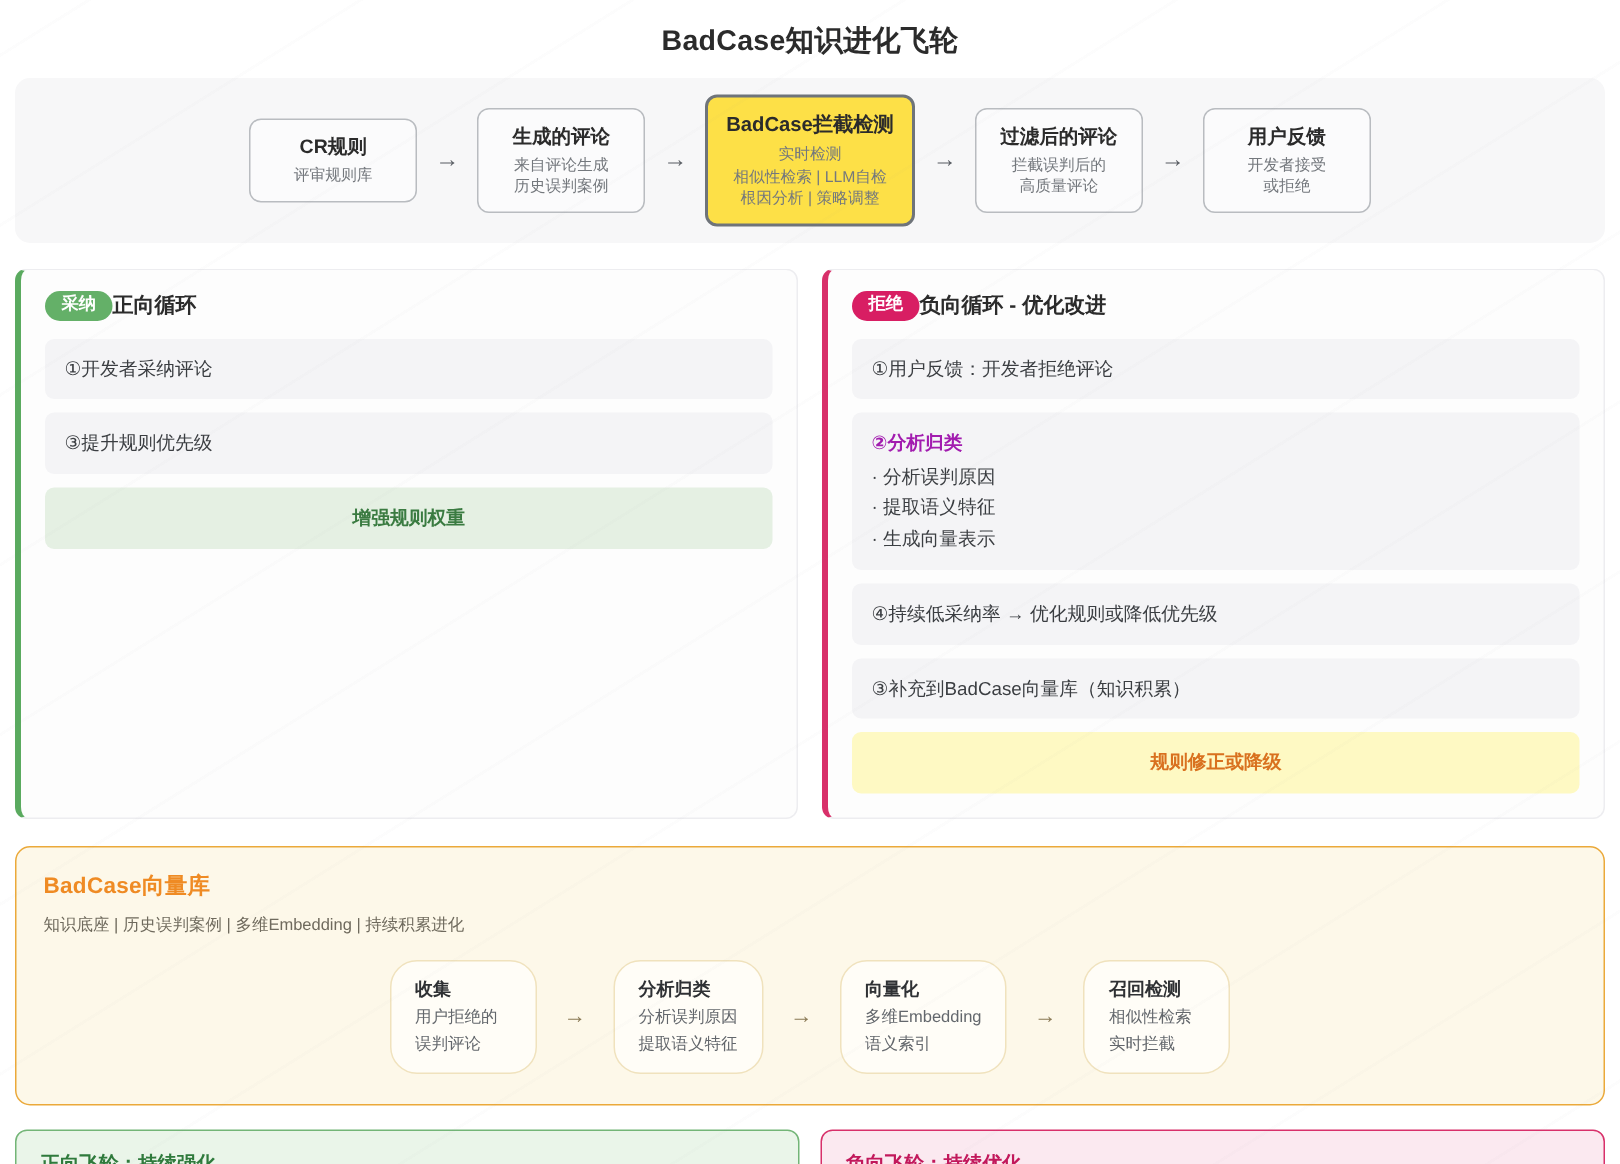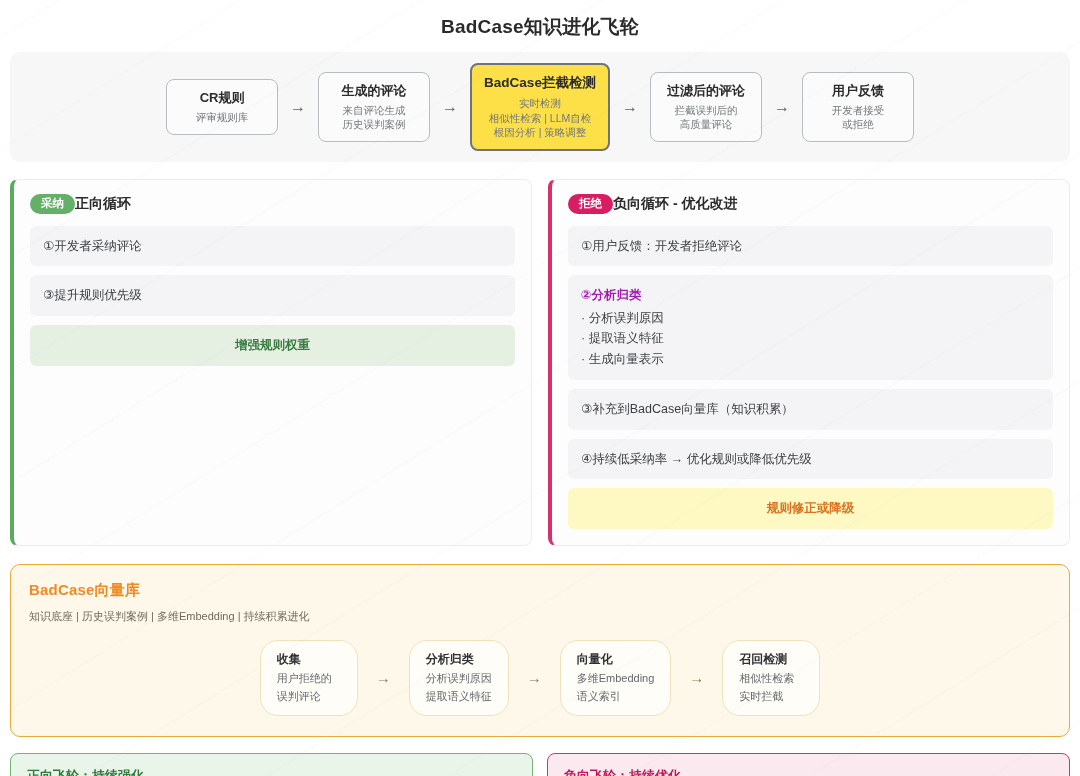--- a/index.html
+++ b/index.html
@@ -242,22 +242,22 @@
       <div id="neg-steps">
           <div class="step">①用户反馈：开发者拒绝评论</div>
           <div class="step">
             <span class="sh">②分析归类</span>
             <ul class="bullets">
               <li>分析误判原因</li>
               <li>提取语义特征</li>
               <li>生成向量表示</li>
             </ul>
           </div>
+          <div class="step">④持续低采纳率 → 优化规则或降低优先级</div>
           <div class="step">③补充到BadCase向量库（知识积累）</div>
-          <div class="step">④持续低采纳率 → 优化规则或降低优先级</div>
         </div>
       <div class="outcome amber">规则修正或降级</div>
     </div>
 
   </div>
 
   <div class="vault">
     <div class="vault-title">BadCase向量库</div>
     <div class="vault-sub">知识底座 | 历史误判案例 | 多维Embedding | 持续积累进化</div>
     <div class="vault-flow" id="vault-flow">

